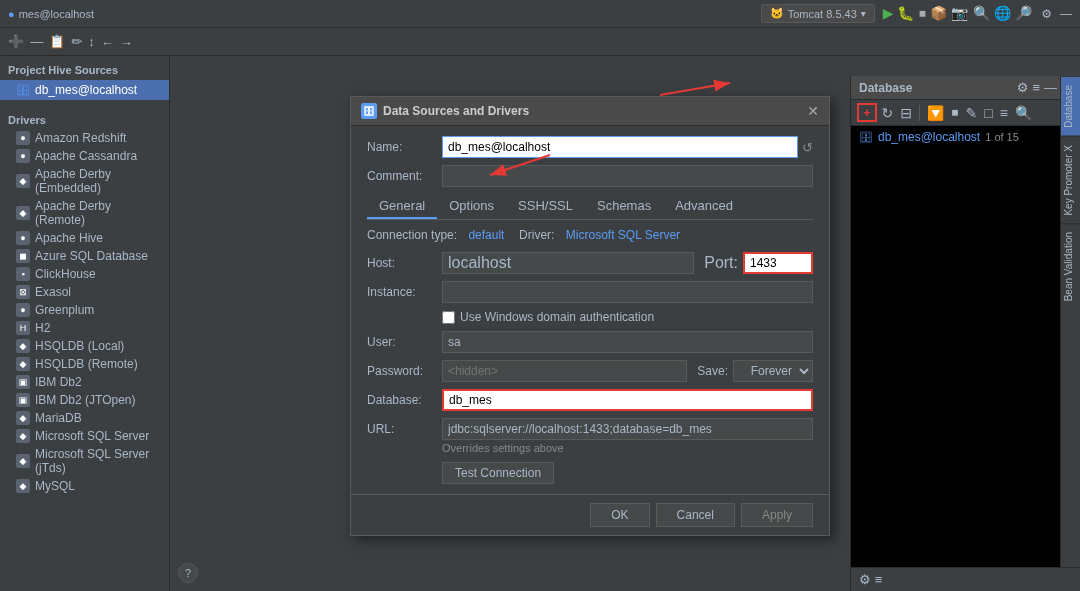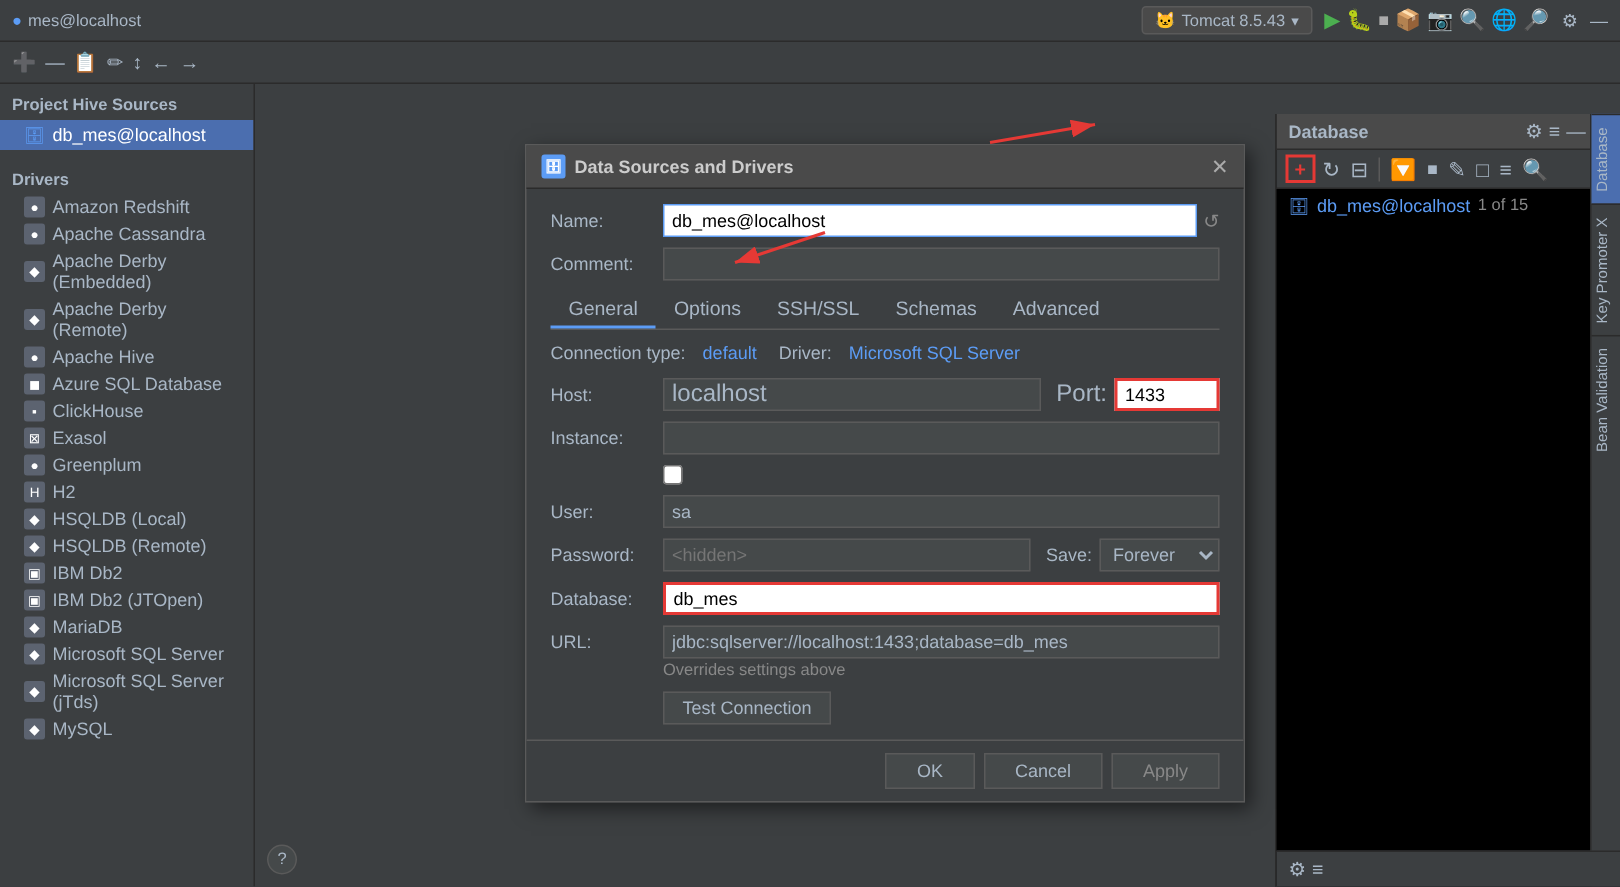--- a/index.html
+++ b/index.html
@@ -62,21 +62,21 @@
 
     
     .checkbox-row { display: flex; align-items: center; margin-bottom: 7px; padding-left: 75px; }
     .checkbox-row input { margin-right: 5px; }
     .checkbox-row label { font-size: 12px; color: #a9b7c6; }
 
     
     .save-row { display: flex; align-items: center; margin-bottom: 7px; }
     .user-input { flex: 1; height: 22px; background: #45494a; border: 1px solid #5a5a5a; color: #a9b7c6; padding: 2px 5px; font-size: 12px; }
     .save-label { margin-left: 10px; margin-right: 5px; color: #a9b7c6; font-size: 12px; }
-    .save-select { height: 22px; background: #45494a; border: 1px solid #5a5a5a; color: #a9b7c6; padding: 0 4px; font-size: 12px; width: 80px; }
+    .save-select { height: 22px; background: #45494a; border: 1px solid #5a5a5a; color: #a9b7c6; padding: 0 4px; font-size: 12px; width: 80px; text-align: right; }
 
     
     .url-row { margin-bottom: 2px; }
     .url-hint { font-size: 11px; color: #888; padding-left: 75px; margin-bottom: 8px; }
 
     
     .test-conn-btn { margin-left: 75px; background: #45494a; border: 1px solid #5a5a5a; color: #a9b7c6; padding: 3px 12px; font-size: 12px; cursor: pointer; text-align: center; }
 
     
     .dialog-footer { padding: 8px 16px; display: flex; justify-content: flex-end; gap: 6px; border-top: 1px solid #5a5a5a; background: #3c3f41; }
@@ -278,20 +278,21 @@
           <input class="port-input" type="text" value="1433" style="">
         </div>
         
         <div class="form-row">
           <span class="form-label">Instance:</span>
           <input class="form-input" type="text" value="" style="flex: 1 1 0%;">
         </div>
         
         <div class="checkbox-row">
           <input type="checkbox" id="winauth" style="">
+          <label for="winauth">Use Windows domain authentication</label>
         </div>
         
         <div class="form-row">
           <span class="form-label">User:</span>
           <input class="user-input" type="text" value="sa" style="flex: 1 1 0%;">
         </div>
         
         <div class="save-row">
           <span class="form-label">Password:</span>
           <input class="form-input" type="password" placeholder="&lt;hidden&gt;" style="flex: 1 1 0%;">

